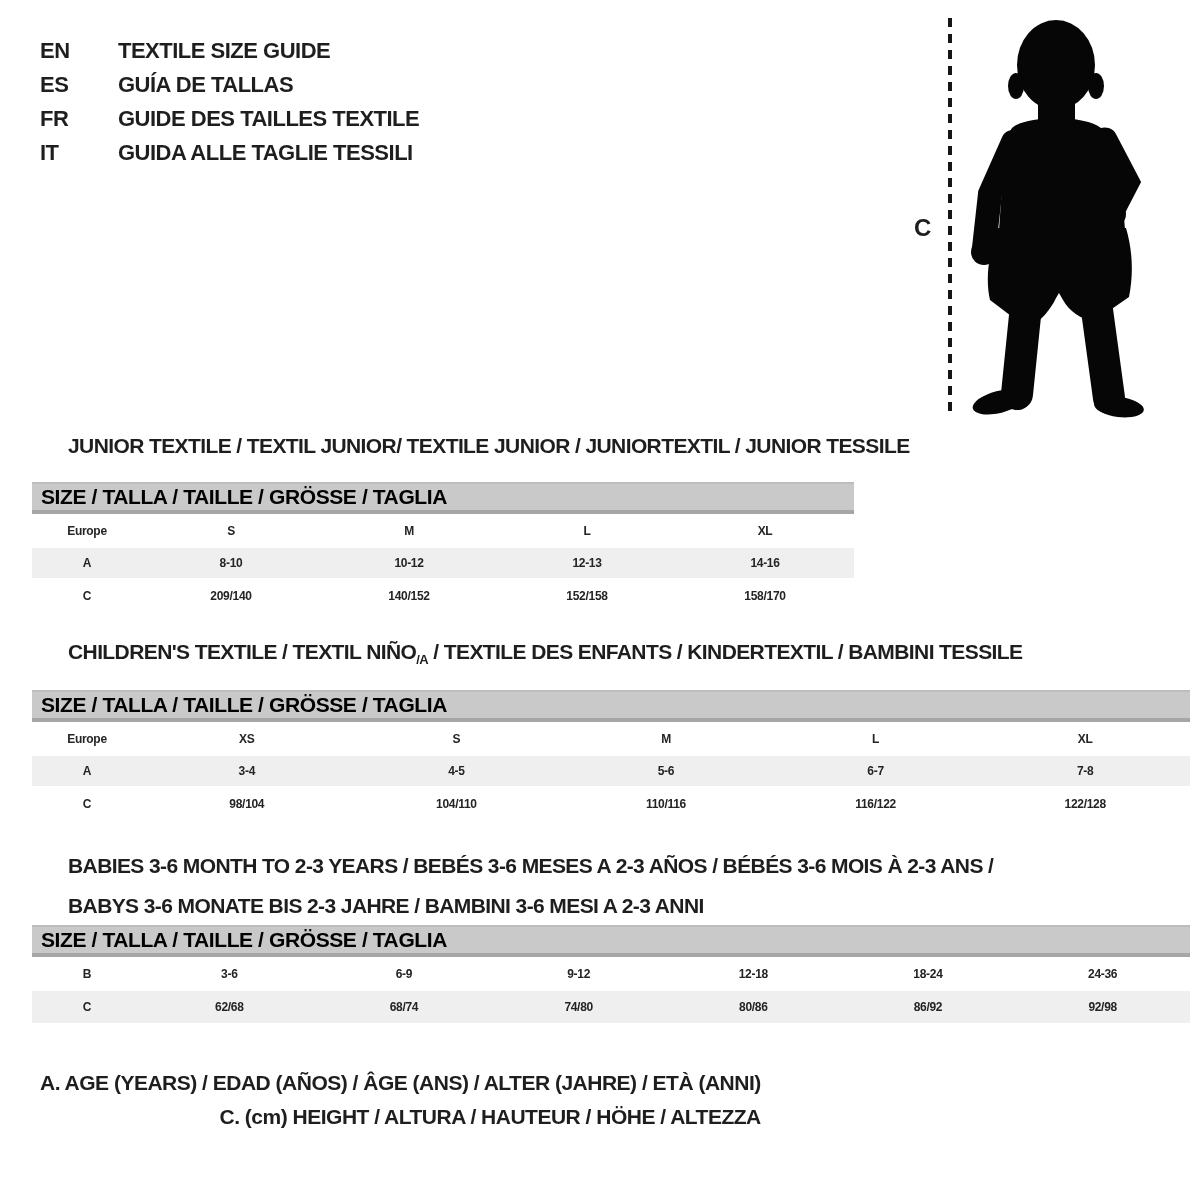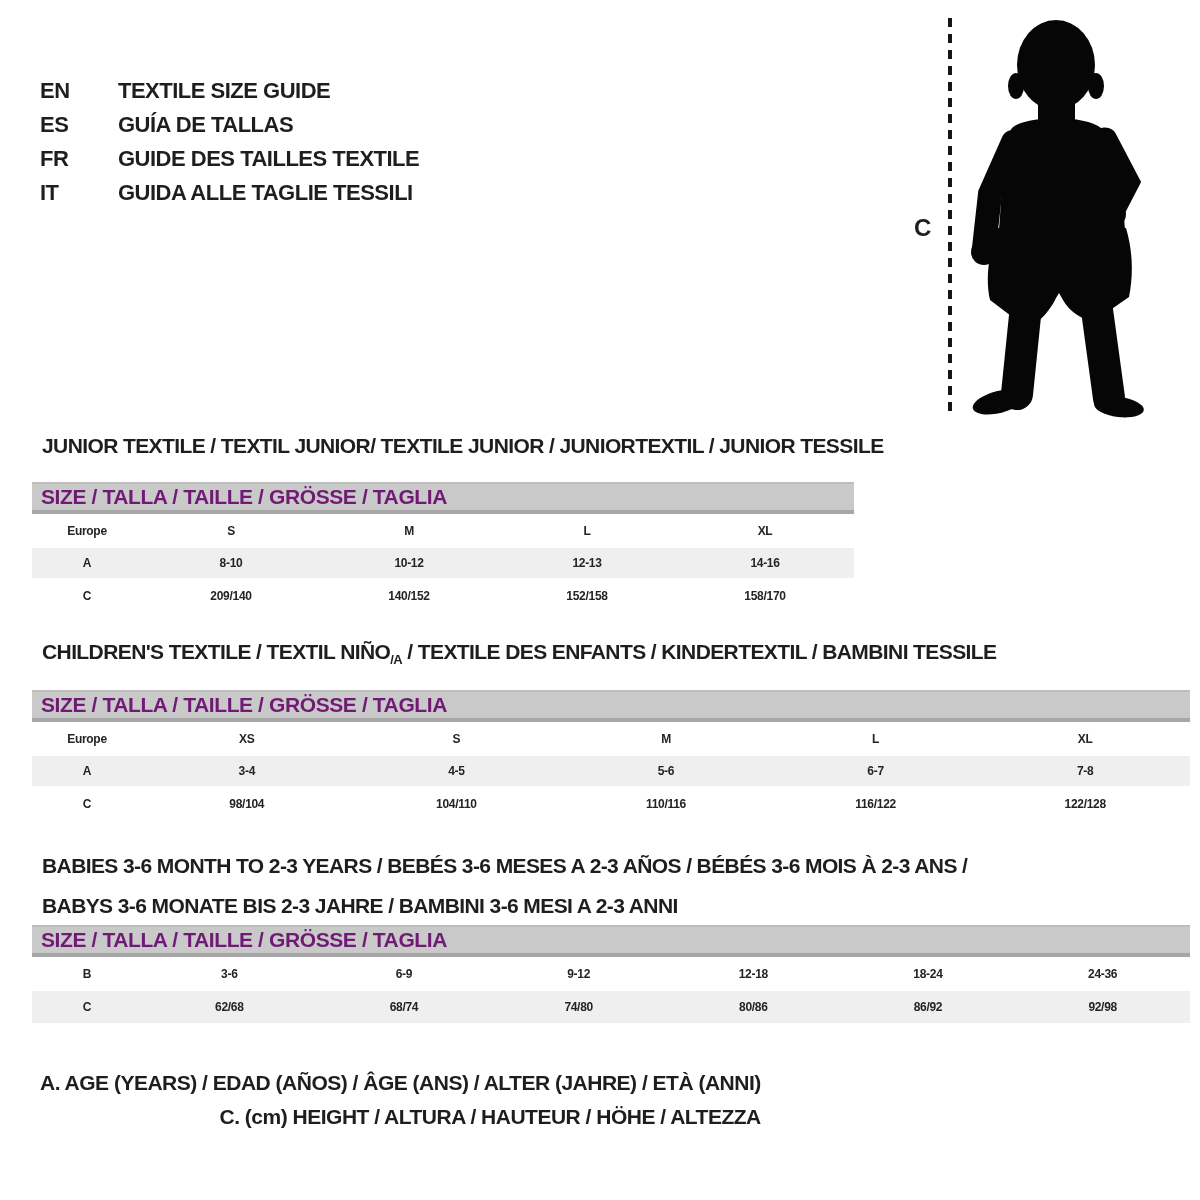--- a/index.html
+++ b/index.html
@@ -4,43 +4,43 @@
 <style>
   html,body{margin:0;padding:0;}
   body{
     width:1200px;height:1200px;position:relative;overflow:hidden;
     background:#ffffff;color:#1e1e1e;
     font-family:"Liberation Sans", sans-serif;
   }
   .abs{position:absolute;}
 
   
-  .langs{left:40px;top:34px;margin-top:40px;}
+  .langs{left:40px;top:34px;}
   .lang-row{display:flex;height:34px;align-items:center;}
   .lang-code{width:78px;font-weight:700;font-size:22px;letter-spacing:-0.5px;}
   .lang-title{font-weight:700;font-size:22px;letter-spacing:-0.5px;white-space:nowrap;}
 
   
   .figure{left:900px;top:8px;width:300px;height:412px;}
   .figure svg{position:absolute;left:0;top:0;}
   .c-label{position:absolute;left:14px;top:206px;font-size:24px;font-weight:700;}
 
   
-  .sec-heading{position:absolute;font-size:21px;font-weight:700;letter-spacing:-0.6px;white-space:nowrap;}
+  .sec-heading{position:absolute;font-size:21px;font-weight:700;letter-spacing:-0.6px;white-space:nowrap;margin-left:26px;}
   .h-junior{left:42px;top:434px;}
   .h-children{left:42px;top:640px;}
   .h-babies{left:42px;top:846px;line-height:40px;}
   sub.sm{font-size:13px;vertical-align:-5px;}
 
   
   table.size{position:absolute;border-collapse:collapse;table-layout:fixed;}
   th.bar{
     background:#c9c9c9;border-top:2px solid #bdbdbd;border-bottom:4px solid #a6a6a6;
     font-size:21px;font-weight:700;text-align:left;padding:0 0 0 9px;height:26px;
-    letter-spacing:-0.4px;color:#701a75;white-space:nowrap;
+    letter-spacing:-0.4px;color:#000000;white-space:nowrap;
   }
   table.size td{font-size:12px;font-weight:700;text-align:center;padding:0;letter-spacing:-0.3px;color:#242424;}
   td.lbl{text-align:left;padding-left:9px;}
   tr.h36{height:36px;} tr.h30{height:30px;} tr.h32{height:32px;}
   tr.alt{background:#efefef;}
   .t1{left:32px;top:482px;width:822px;}
   .t2{left:32px;top:690px;width:1158px;}
   .t3{left:32px;top:925px;width:1158px;}
 
   

